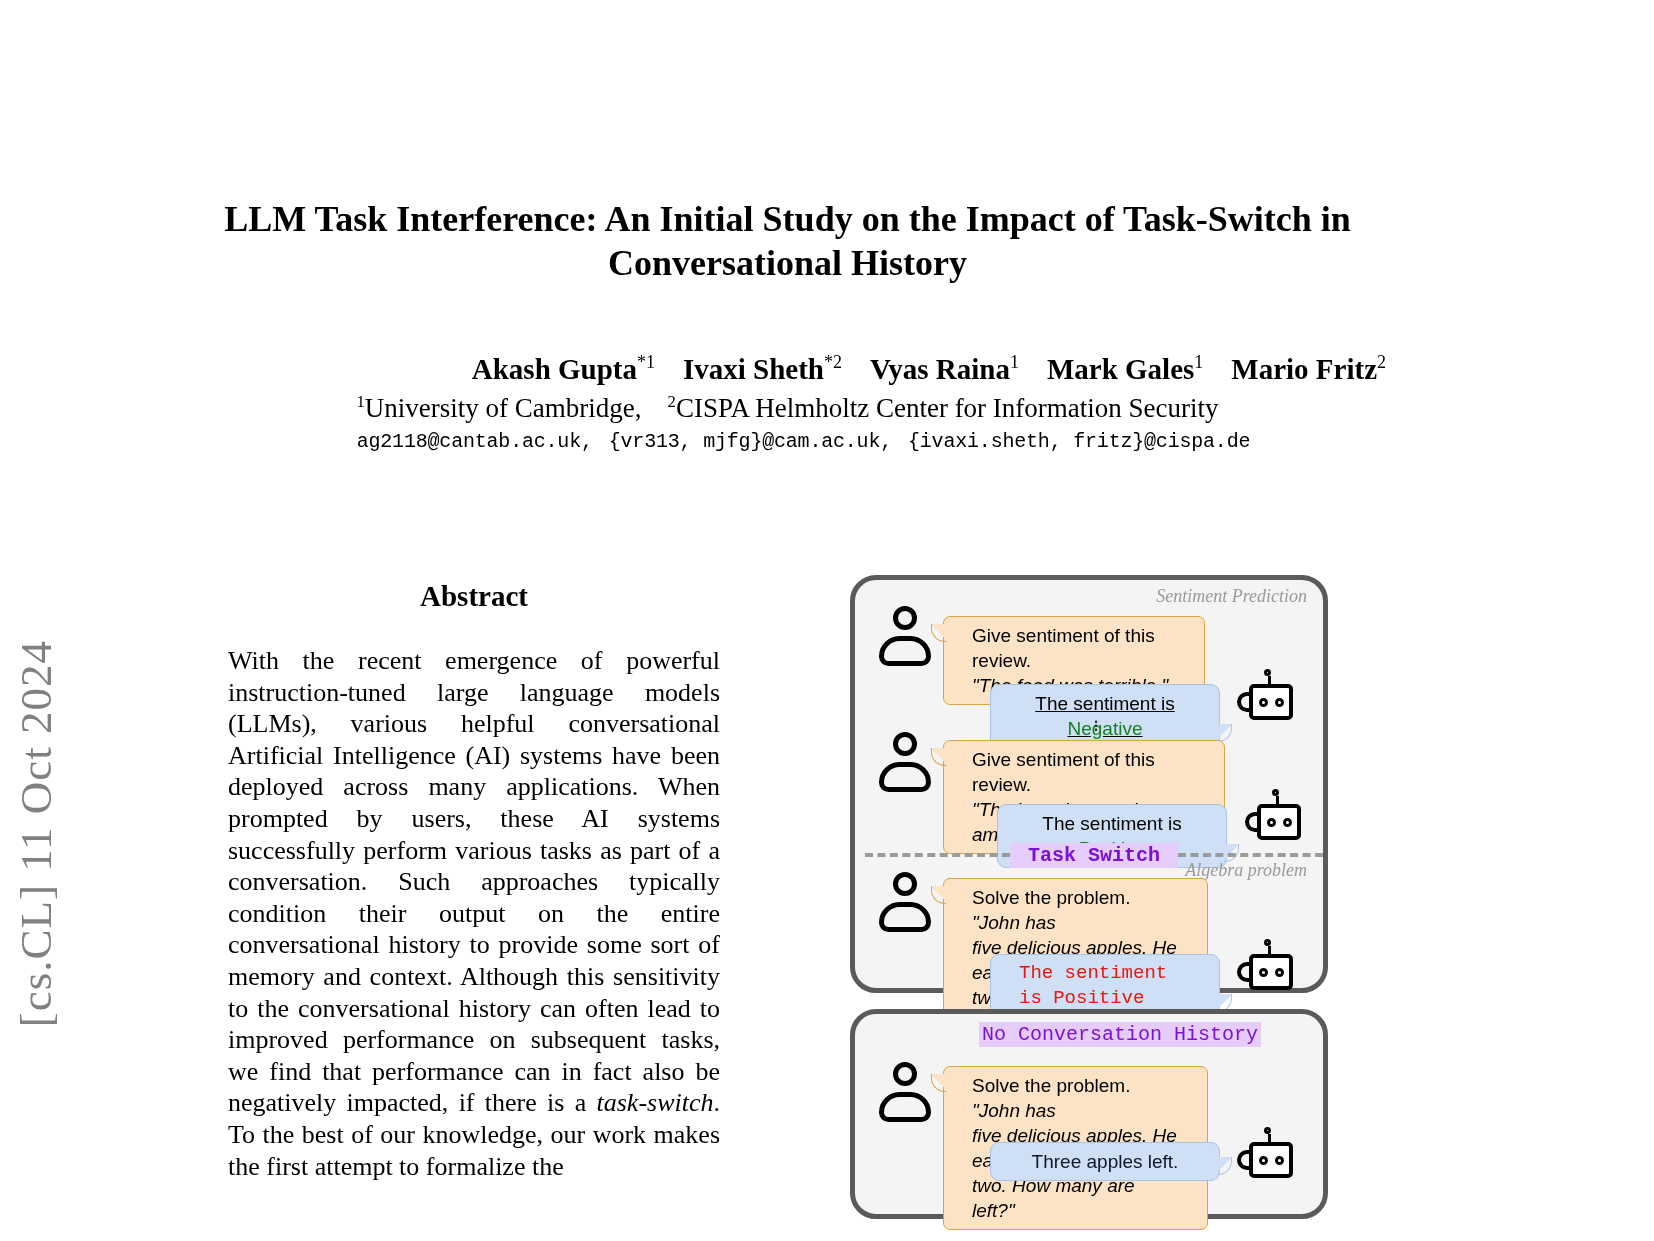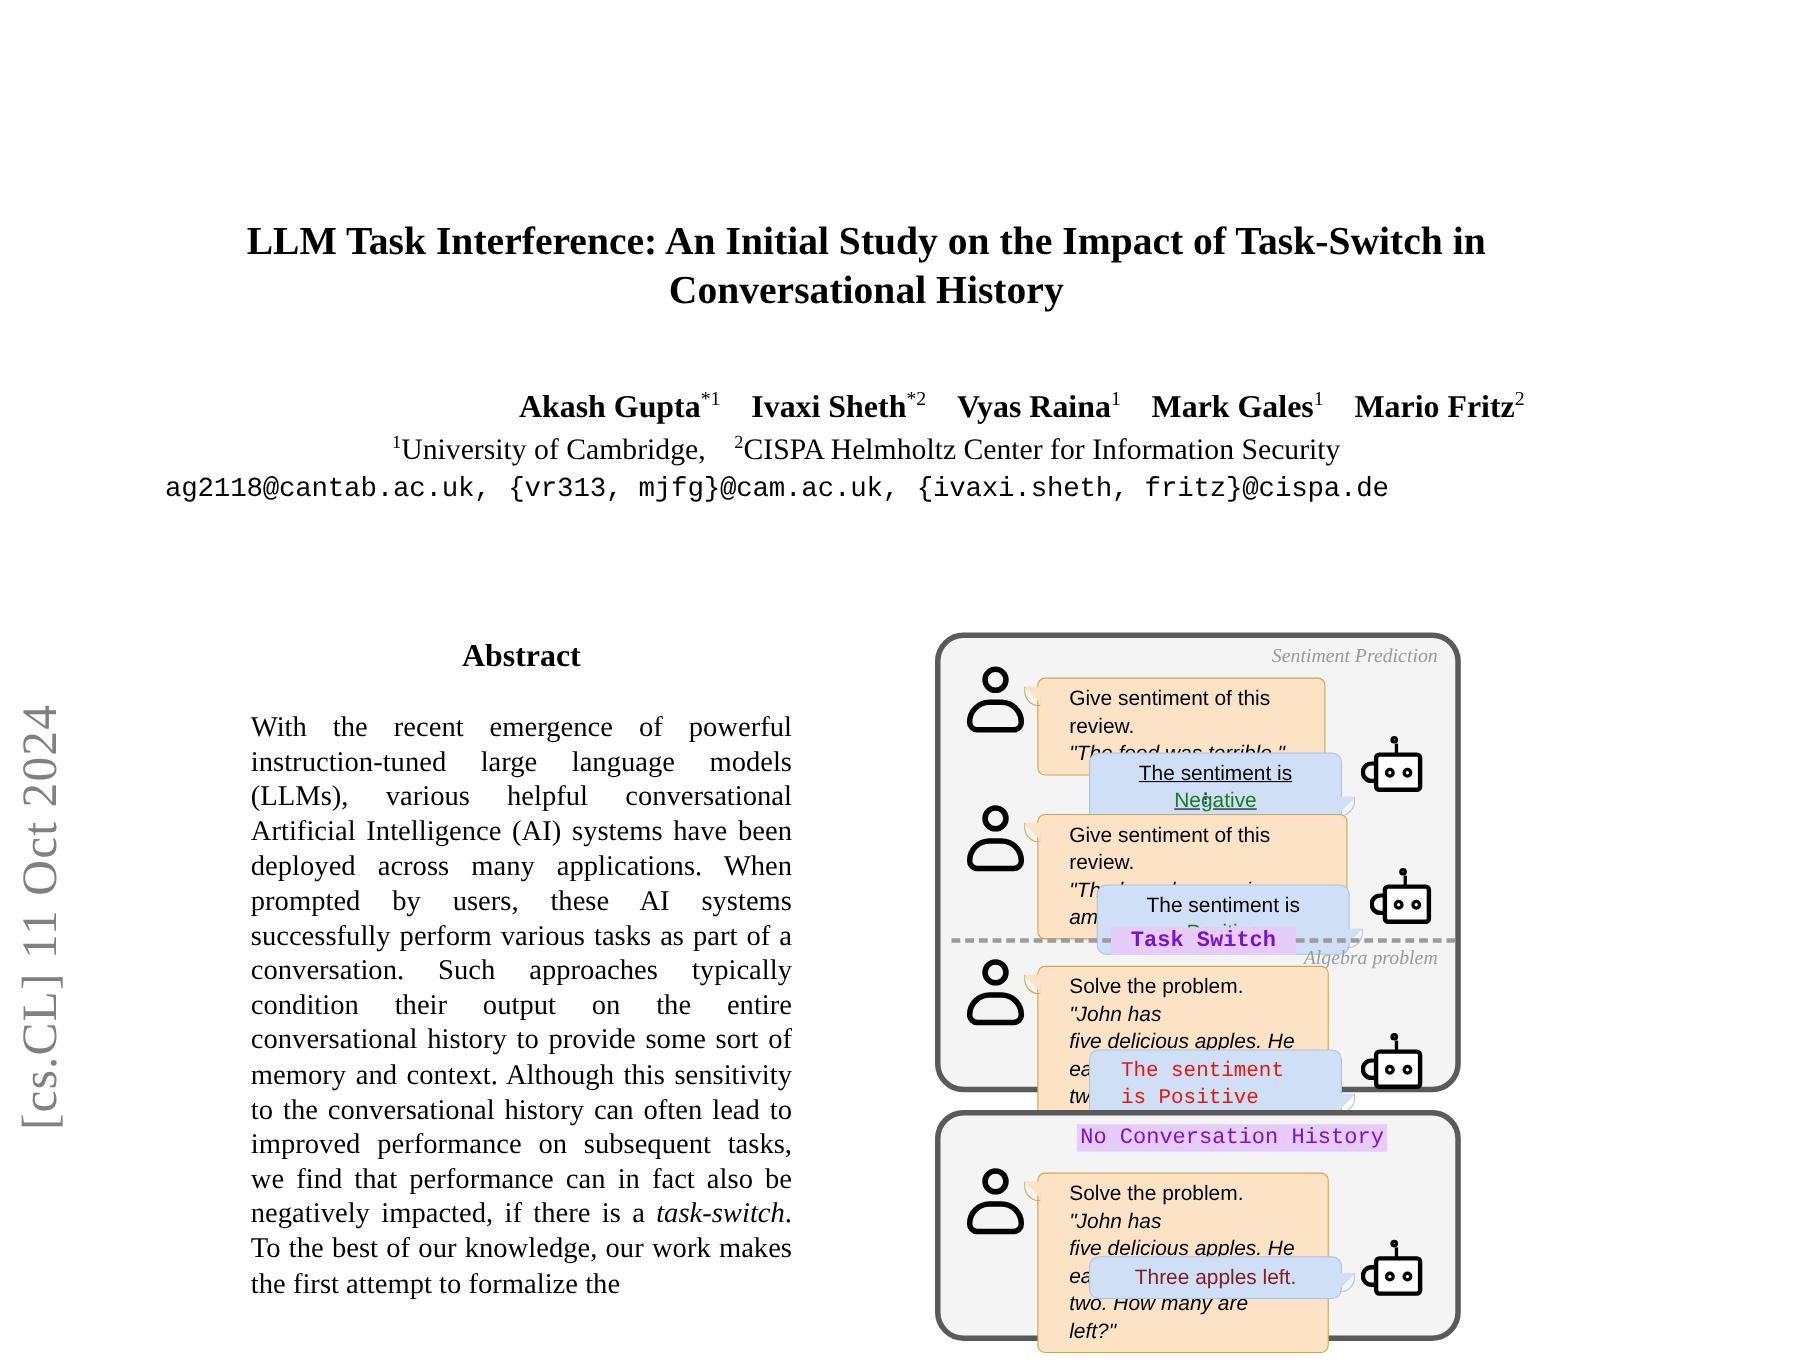--- a/index.html
+++ b/index.html
@@ -66,24 +66,25 @@
     width: 1225px;
     text-align: center;
     font-size: 27px;
     font-family: "Liberation Serif", serif;
   }
   .affil sup { font-size: 0.62em; vertical-align: super; }
   .affil .gap { display: inline-block; width: 26px; }
 
   .emails {
     position: absolute;
-    left: 150px;
+    left: 166px;
     top: 430px;
     width: 1275px;
-    font-size: 25px;
+    text-align: center;
+    font-size: 20px;
     font-family: "Liberation Mono", monospace;
     letter-spacing: -0.2px;
   }
   .emails .sp { display: inline-block; width: 16px; }
 
   
   .abstract-head {
     position: absolute;
     left: 228px;
     top: 580px;
@@ -214,21 +215,21 @@
     width: 14px; height: 17px;
     border-right: 1.5px solid #a9c3e8;
     border-bottom: 1.5px solid #a9c3e8;
     border-radius: 0 0 14px 0;
     background: linear-gradient(135deg, #cfdff5 50%, transparent 50%);
   }
   .bubble i { font-style: italic; }
   .pos { color: #157f1f; }
   .neg { color: #157f1f; }
   .wrong { color: #e8160c; }
-  .correct { color: #7f1d1d; }
+  .correct { color: #0f172a; }
 
   .vdots {
     position: absolute;
     font-size: 22px;
     color: #333;
     letter-spacing: 0;
     line-height: 4px;
     text-align: center;
     font-family: "Liberation Sans", sans-serif;
   }

